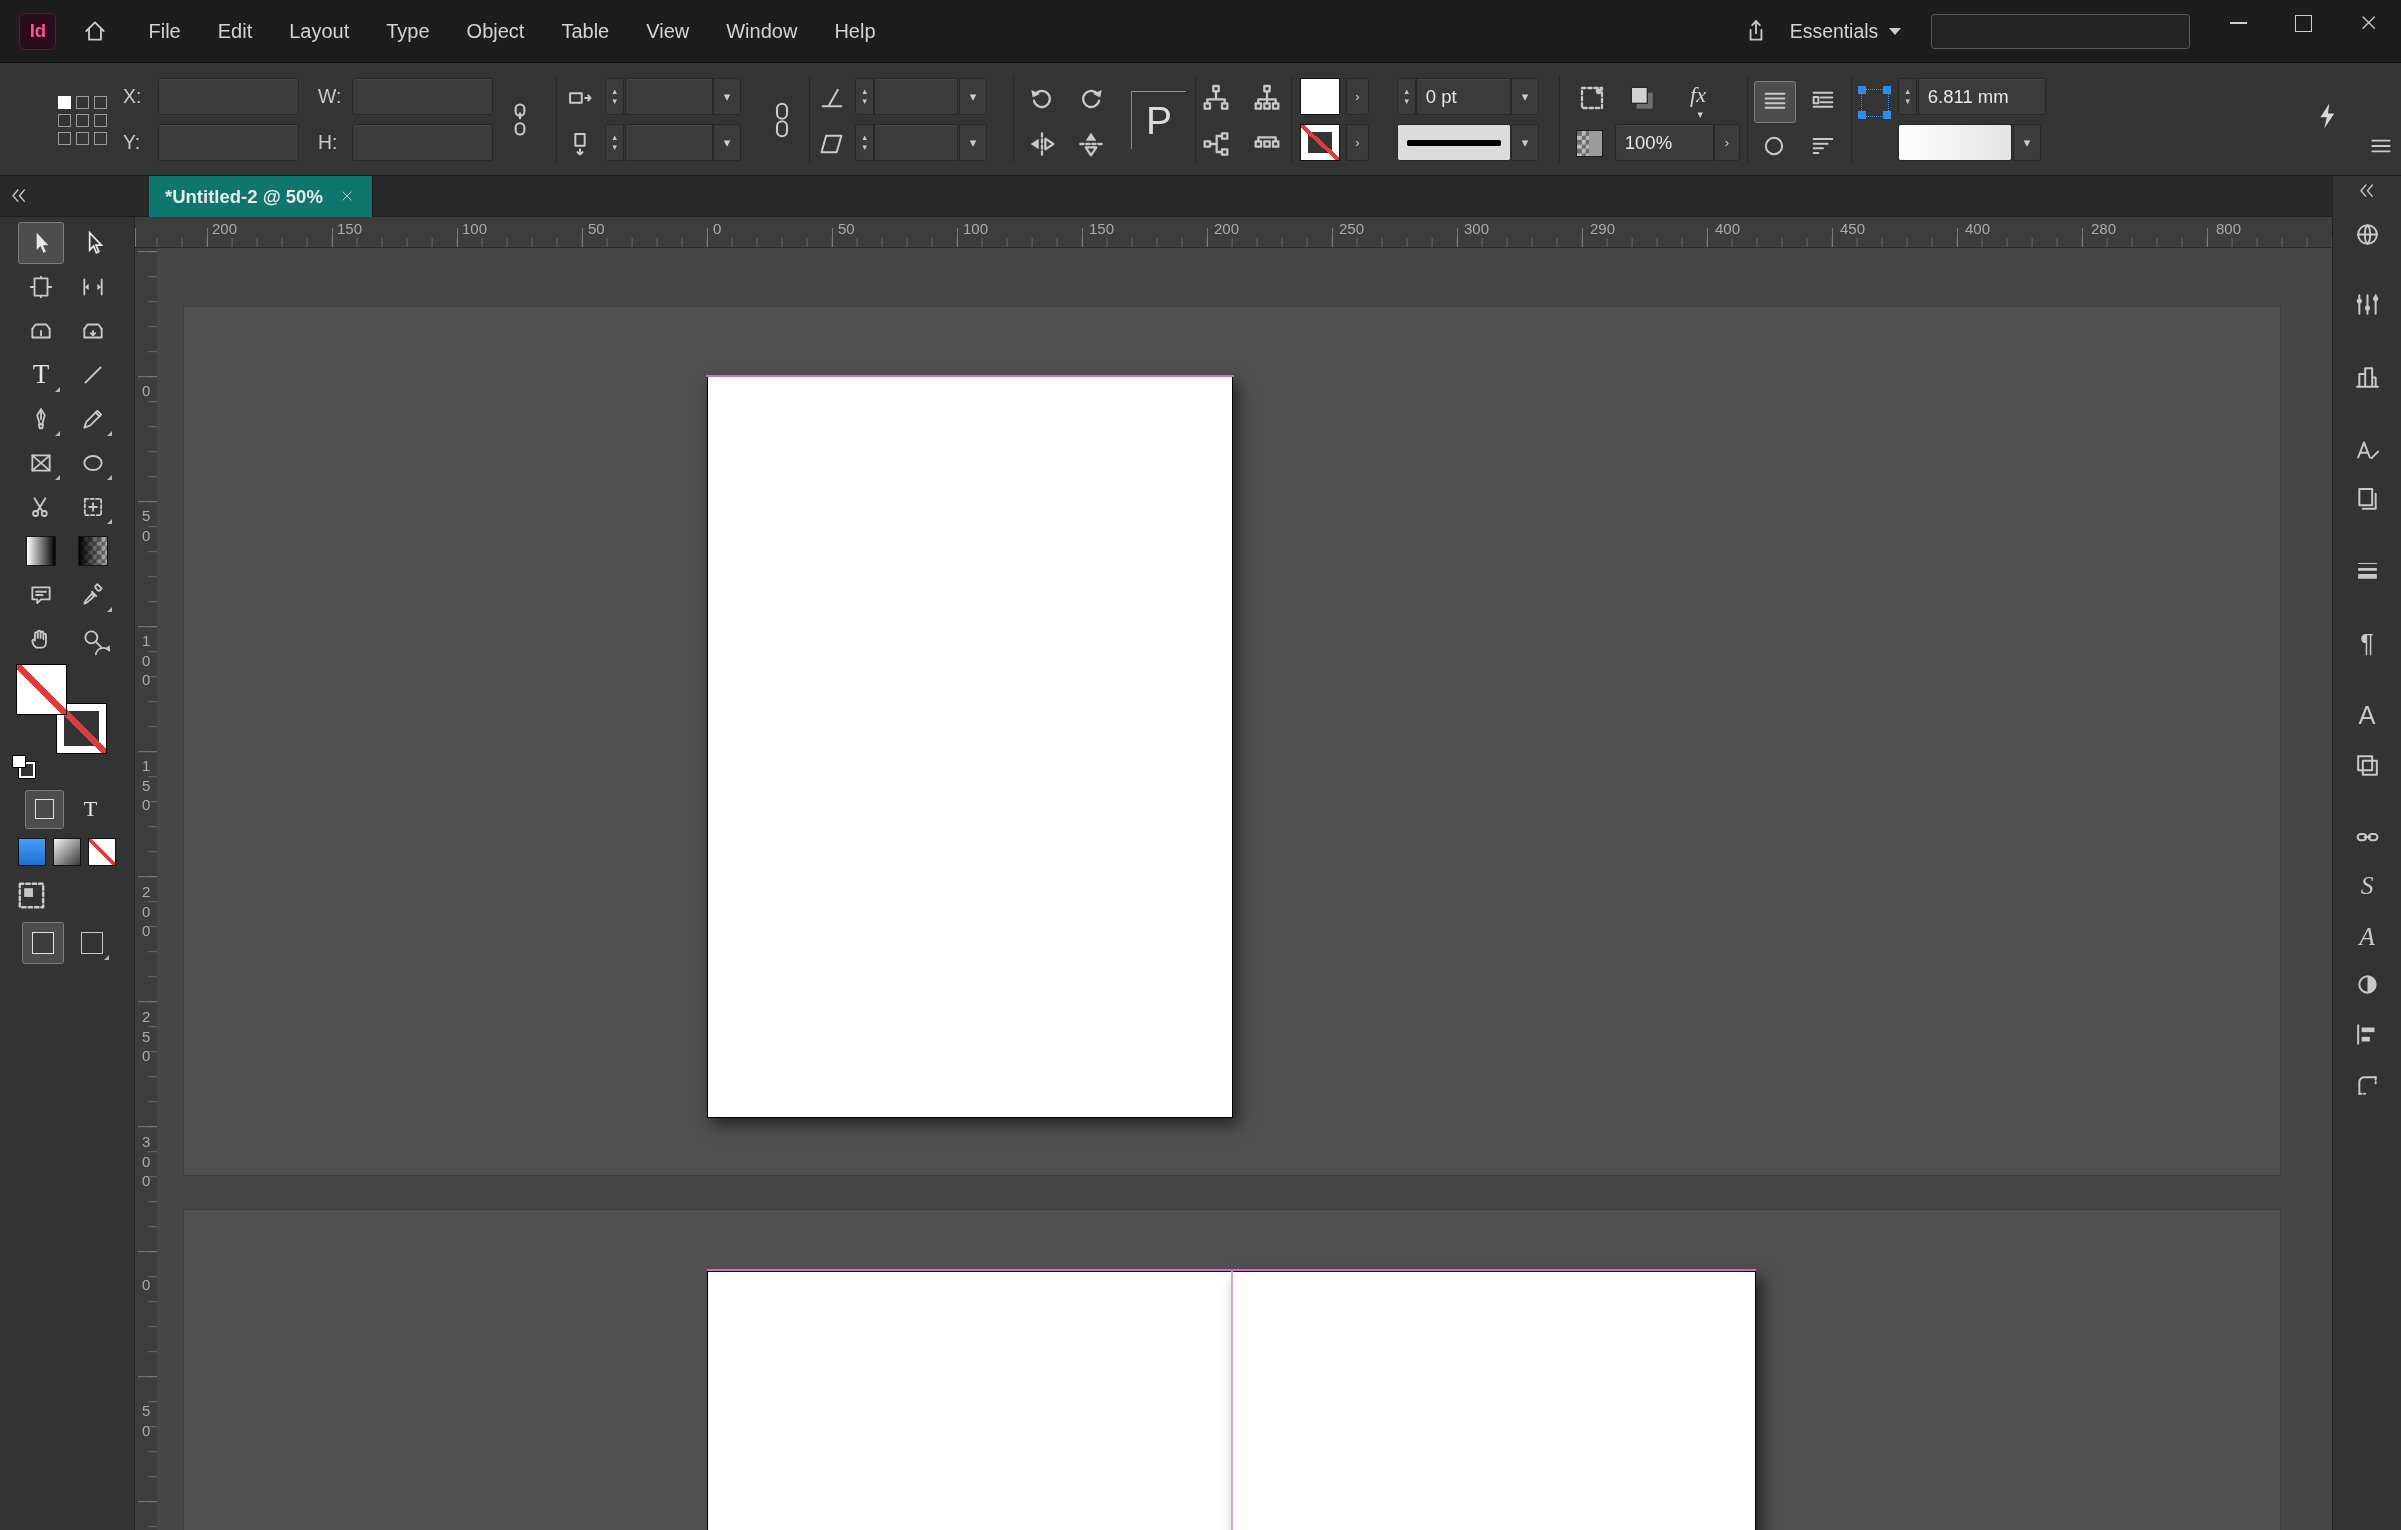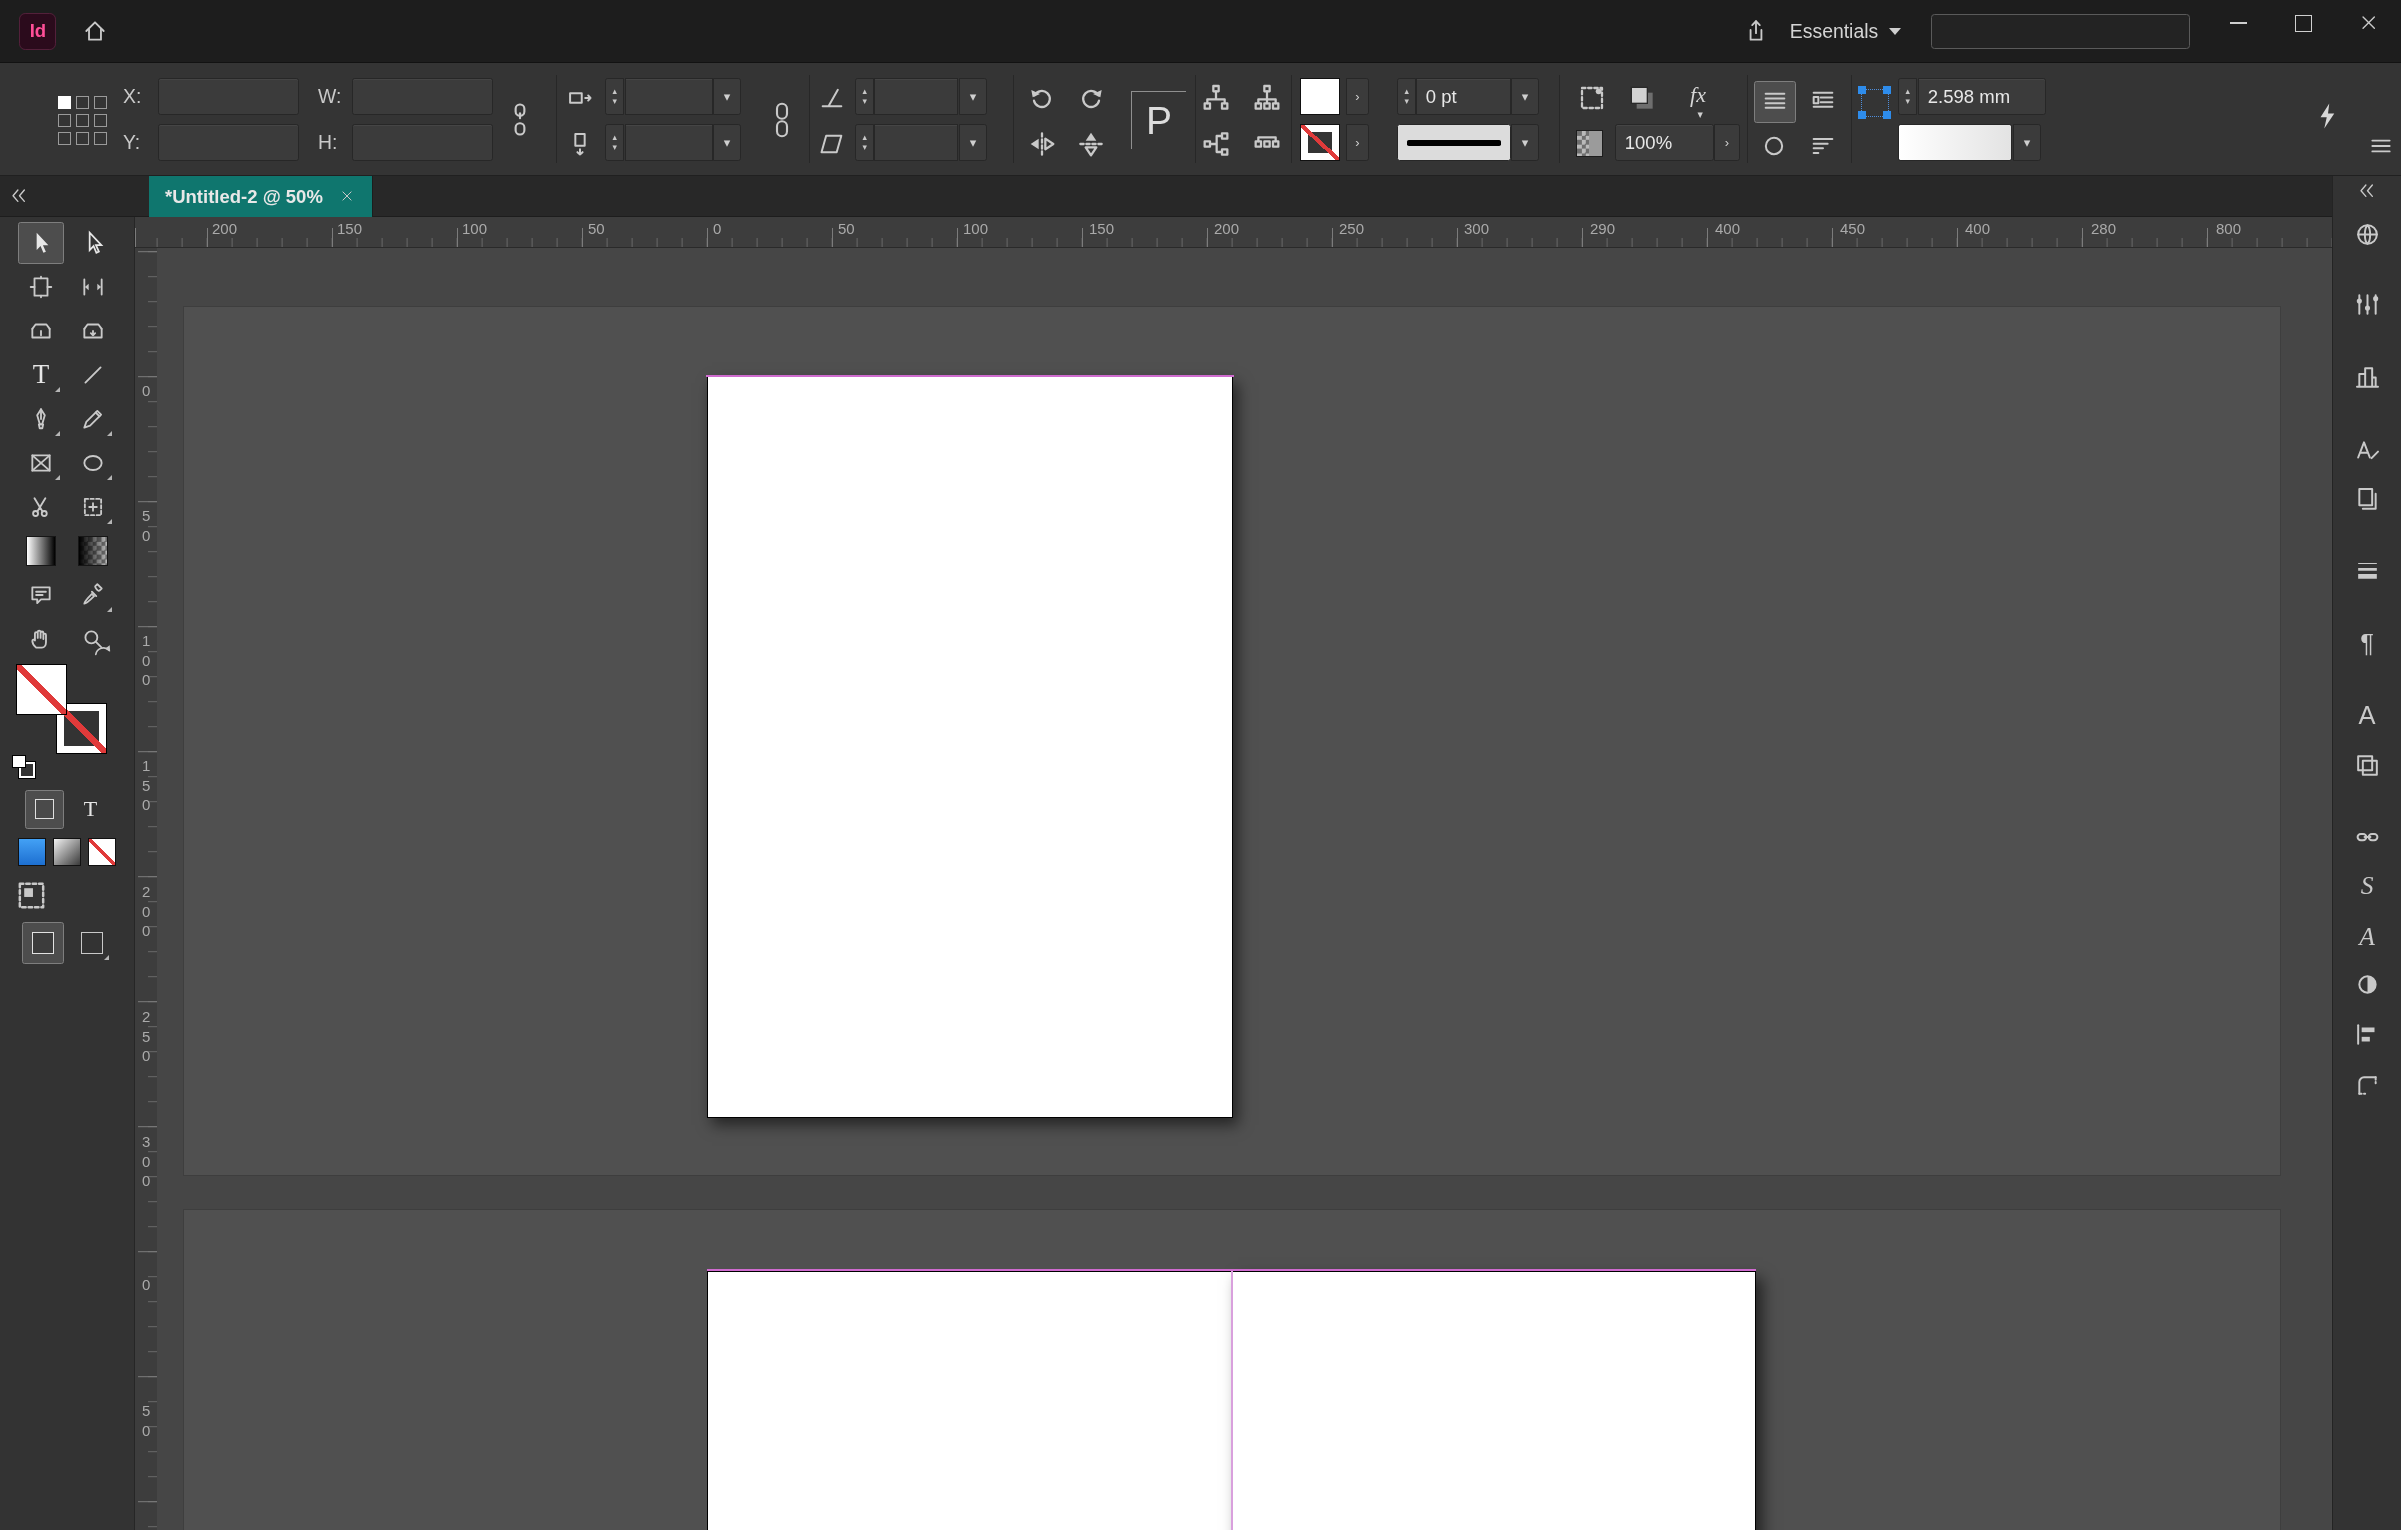--- a/index.html
+++ b/index.html
@@ -96,20 +96,31 @@
   <div class="menubar">
     <div class="idlogo">
         <span>Id</span>
       </div>
     <div class="homebtn">
       <svg class="sv" width="26" height="26" viewBox="0 0 24 24">
           <path d="M4 12 12 4l8 8"></path>
           <path d="M6.5 10.5V20h11v-9.5"></path>
         </svg>
     </div>
+    <div class="menus">
+      <span class="menu-item">File</span>
+      <span class="menu-item">Edit</span>
+      <span class="menu-item">Layout</span>
+      <span class="menu-item">Type</span>
+      <span class="menu-item">Object</span>
+      <span class="menu-item">Table</span>
+      <span class="menu-item">View</span>
+      <span class="menu-item">Window</span>
+      <span class="menu-item">Help</span>
+    </div>
     <div class="mb-right" style="margin-right:211px;">
       <div class="sharebtn">
         <svg class="sv" width="26" height="26" viewBox="0 0 24 24">
             <path d="M7 11v9h10v-9"></path>
             <path d="M12 14V3"></path>
             <path d="M8.5 6.5 12 3l3.5 3.5"></path>
           </svg>
       </div>
       <div class="workspace">
         <span>Essentials</span>
@@ -363,21 +374,21 @@
         <div style="position:absolute;left:-3.5px;top:-3.5px;width:8px;height:8px;background:#2e8ceb;"></div>
         <div style="position:absolute;right:-3.5px;top:-3.5px;width:8px;height:8px;background:#2e8ceb;"></div>
         <div style="position:absolute;left:-3.5px;bottom:-3.5px;width:8px;height:8px;background:#2e8ceb;"></div>
         <div style="position:absolute;right:-3.5px;bottom:-3.5px;width:8px;height:8px;background:#2e8ceb;"></div>
       </div>
     </div>
     <div class="stp" style="left:1898px;top:15px;">
         <span>▴</span>
         <span>▾</span>
       </div>
-    <div class="fld" style="left:1918px;top:15px;width:128px;border-radius:0 2.6px 2.6px 0;"><span>2.598 mm</span></div>
+    <div class="fld" style="left:1918px;top:15px;width:128px;border-radius:0 2.6px 2.6px 0;"><span>6.811 mm</span></div>
 
     <div class="fld light" style="left:1898px;top:61px;width:114px;background:linear-gradient(to right,#ffffff,#e3e3e3);"></div>
     <div class="ddbtn" style="left:2013px;top:61px;">▾</div>
 
     <div class="cicon" style="left:2308px;top:33px;width:39px;height:39px;">
       <svg width="30" height="30" viewBox="0 0 24 24">
           <path d="M13 2 6 13h5l-2 9 8-12h-5z" fill="#d8d8d8"></path>
         </svg>
     </div>
     <div class="cicon" style="left:2363px;top:65px;width:35px;height:35px;">

